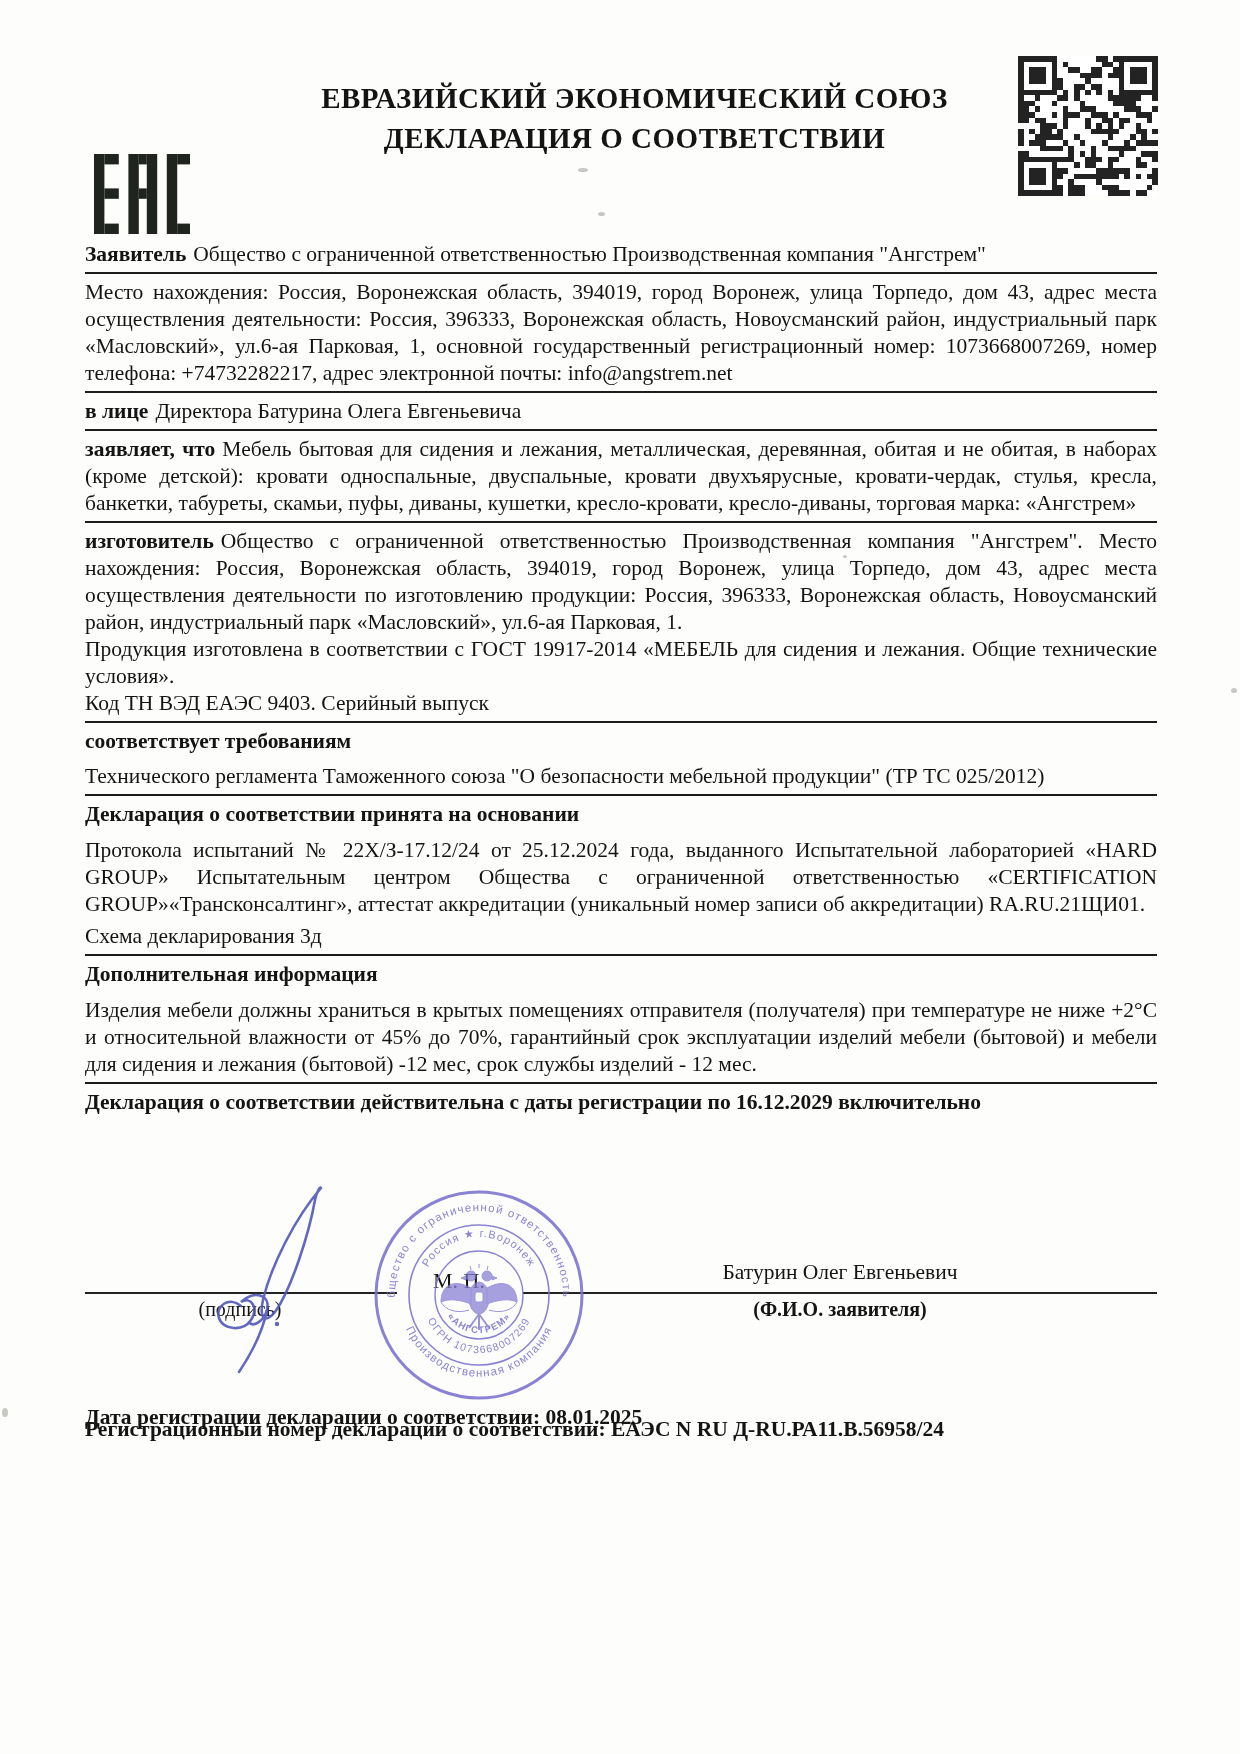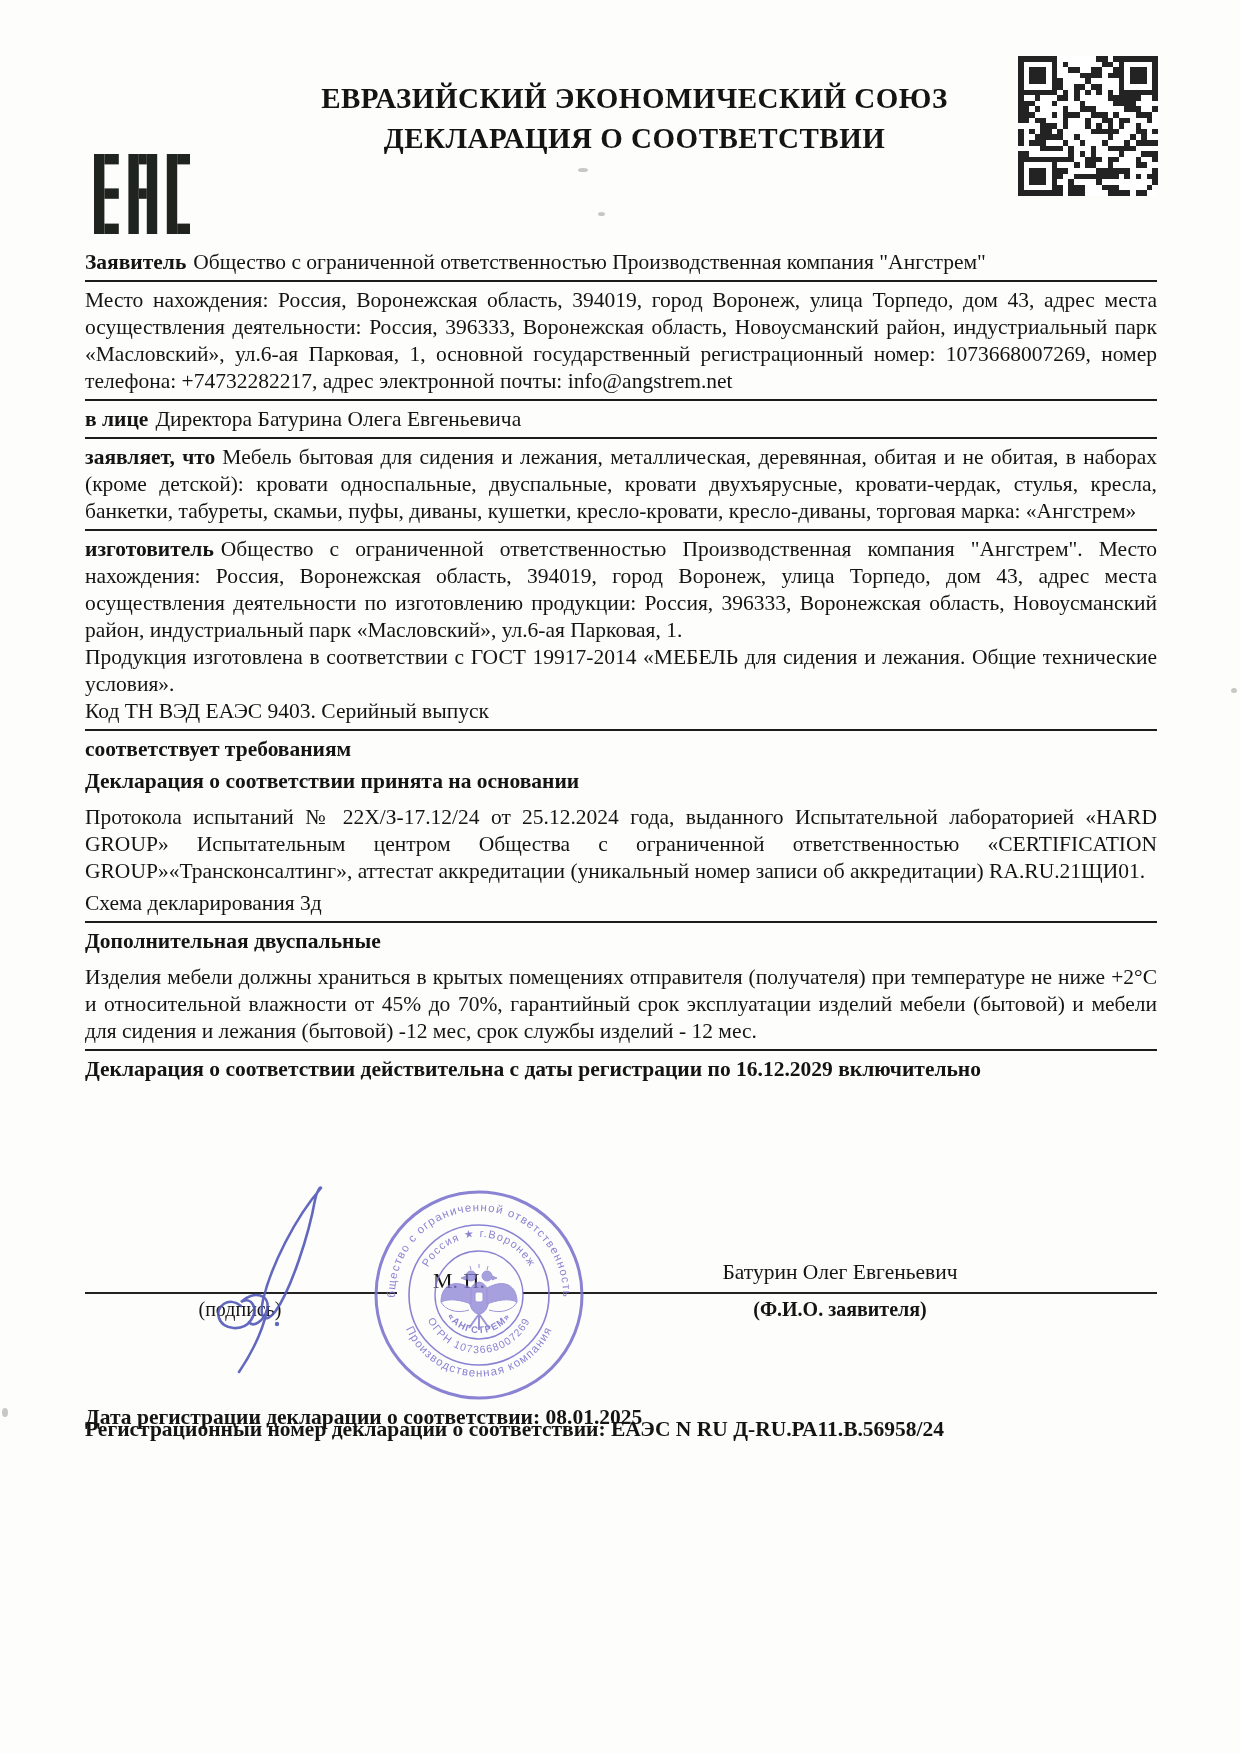--- a/index.html
+++ b/index.html
@@ -9,21 +9,21 @@
     font-family:"Liberation Serif","DejaVu Serif",serif;
     font-size:21.5px; line-height:27px;padding-left:29px;
   }
   .hdr-title{
     position:absolute; left:130px; right:130px; top:78px;
     text-align:center; font-weight:bold; font-size:29px; line-height:40px;
     letter-spacing:0.5px;
   }
   .eac{position:absolute; left:94px; top:153px;}
   .qr{position:absolute; left:1018px; top:56px; width:140px; height:140px;}
-  .content{position:absolute; left:85px; width:1072px; top:248px;}
+  .content{position:absolute; left:85px; width:1072px; top:240px;}
   .row{padding:1px 0 4px 0;}
   .uline{border-bottom:2.5px solid #1c1c1c; margin-bottom:4px;}
   .b{font-weight:bold; margin-right:7px;}
   .just{text-align:justify;}
   .sig-area{position:absolute; left:85px; top:1243px; width:1072px; height:110px;}
   .sig-line-left{position:absolute; left:0; top:49px; width:312px; border-top:2.5px solid #222;}
   .sig-line-right{position:absolute; left:438px; top:49px; width:634px; border-top:2.5px solid #222;}
   .sig-caption{position:absolute; top:53px; font-size:20px; text-align:center;}
   .cap-left{left:55px; width:200px;}
   .cap-right{left:438px; width:634px;font-weight:bold;}
@@ -394,26 +394,27 @@
 
     <div class="row uline">
       <div class="just">
         <span class="b">изготовитель</span><span>Общество с ограниченной ответственностью Производственная компания "Ангстрем". Место нахождения: Россия, Воронежская область, 394019, город Воронеж, улица Торпедо, дом 43, адрес места осуществления деятельности по изготовлению продукции: Россия, 396333, Воронежская область, Новоусманский район, индустриальный парк «Масловский», ул.6-ая Парковая, 1.</span>
       </div>
       <div class="just">Продукция изготовлена в соответствии с ГОСТ 19917-2014 «МЕБЕЛЬ для сидения и лежания. Общие технические условия».</div>
       <div>Код ТН ВЭД ЕАЭС 9403. Серийный выпуск</div>
     </div>
 
     <div class="row b" style="margin-right:0">соответствует требованиям</div>
+    <div class="row uline" style="padding-top:4px">Технического регламента Таможенного союза "О безопасности мебельной продукции" (ТР ТС 025/2012)</div>
 
     <div class="row b" style="margin-right:0">Декларация о соответствии принята на основании</div>
     <div class="row just" style="padding-top:5px">Протокола испытаний № 22Х/З-17.12/24 от 25.12.2024 года, выданного Испытательной лабораторией «HARD GROUP» Испытательным центром Общества с ограниченной ответственностью «CERTIFICATION GROUP»«Трансконсалтинг», аттестат аккредитации (уникальный номер записи об аккредитации) RA.RU.21ЩИ01.</div>
     <div class="row uline">Схема декларирования 3д</div>
 
-    <div class="row b" style="margin-right:0">Дополнительная двуспальные</div>
+    <div class="row b" style="margin-right:0">Дополнительная информация</div>
     <div class="row uline just" style="padding-top:5px">Изделия мебели должны храниться в крытых помещениях отправителя (получателя) при температуре не ниже +2°С и относительной влажности от 45% до 70%, гарантийный срок эксплуатации изделий мебели (бытовой) и мебели для сидения и лежания (бытовой) -12 мес, срок службы изделий - 12 мес.</div>
 
     <div class="row b" style="margin-right:0">Декларация о соответствии  действительна с даты регистрации по 16.12.2029 включительно</div>
   </div>
 
   <div class="sig-area">
     <div class="fio-name">Батурин Олег Евгеньевич</div>
     <div class="sig-line-left"></div>
     <div class="sig-line-right"></div>
     <div class="mp">М. П.</div>

